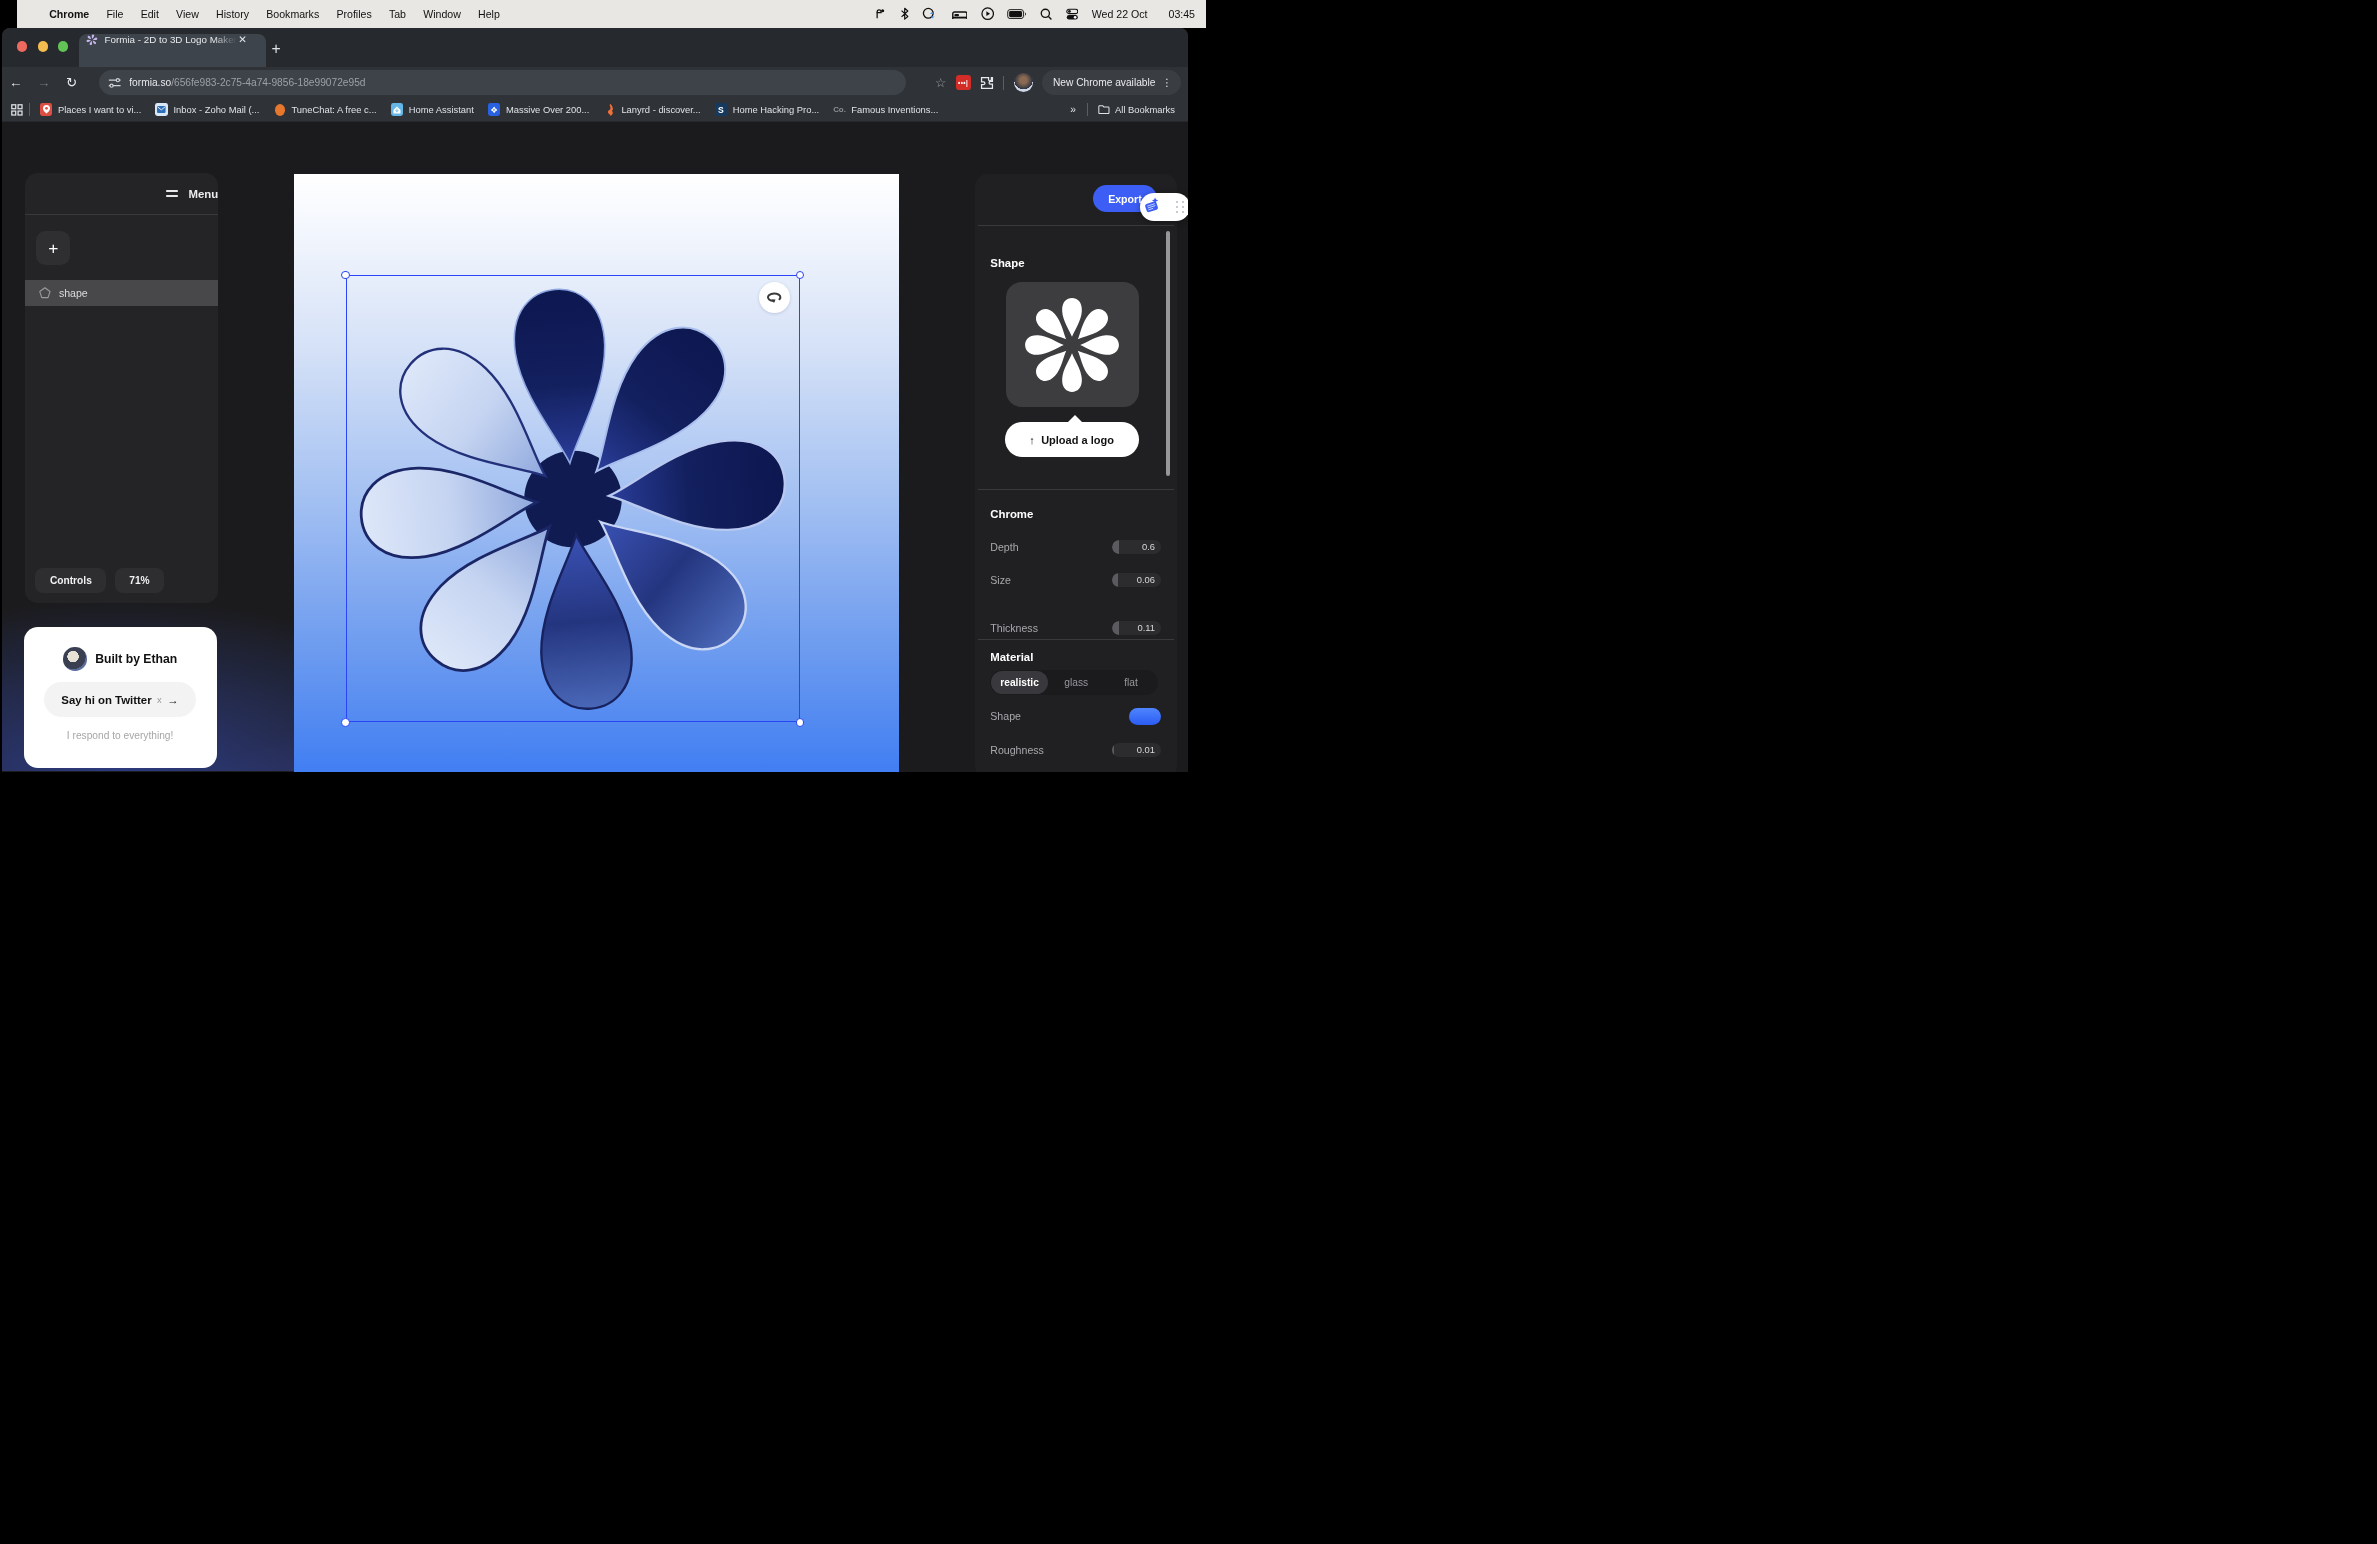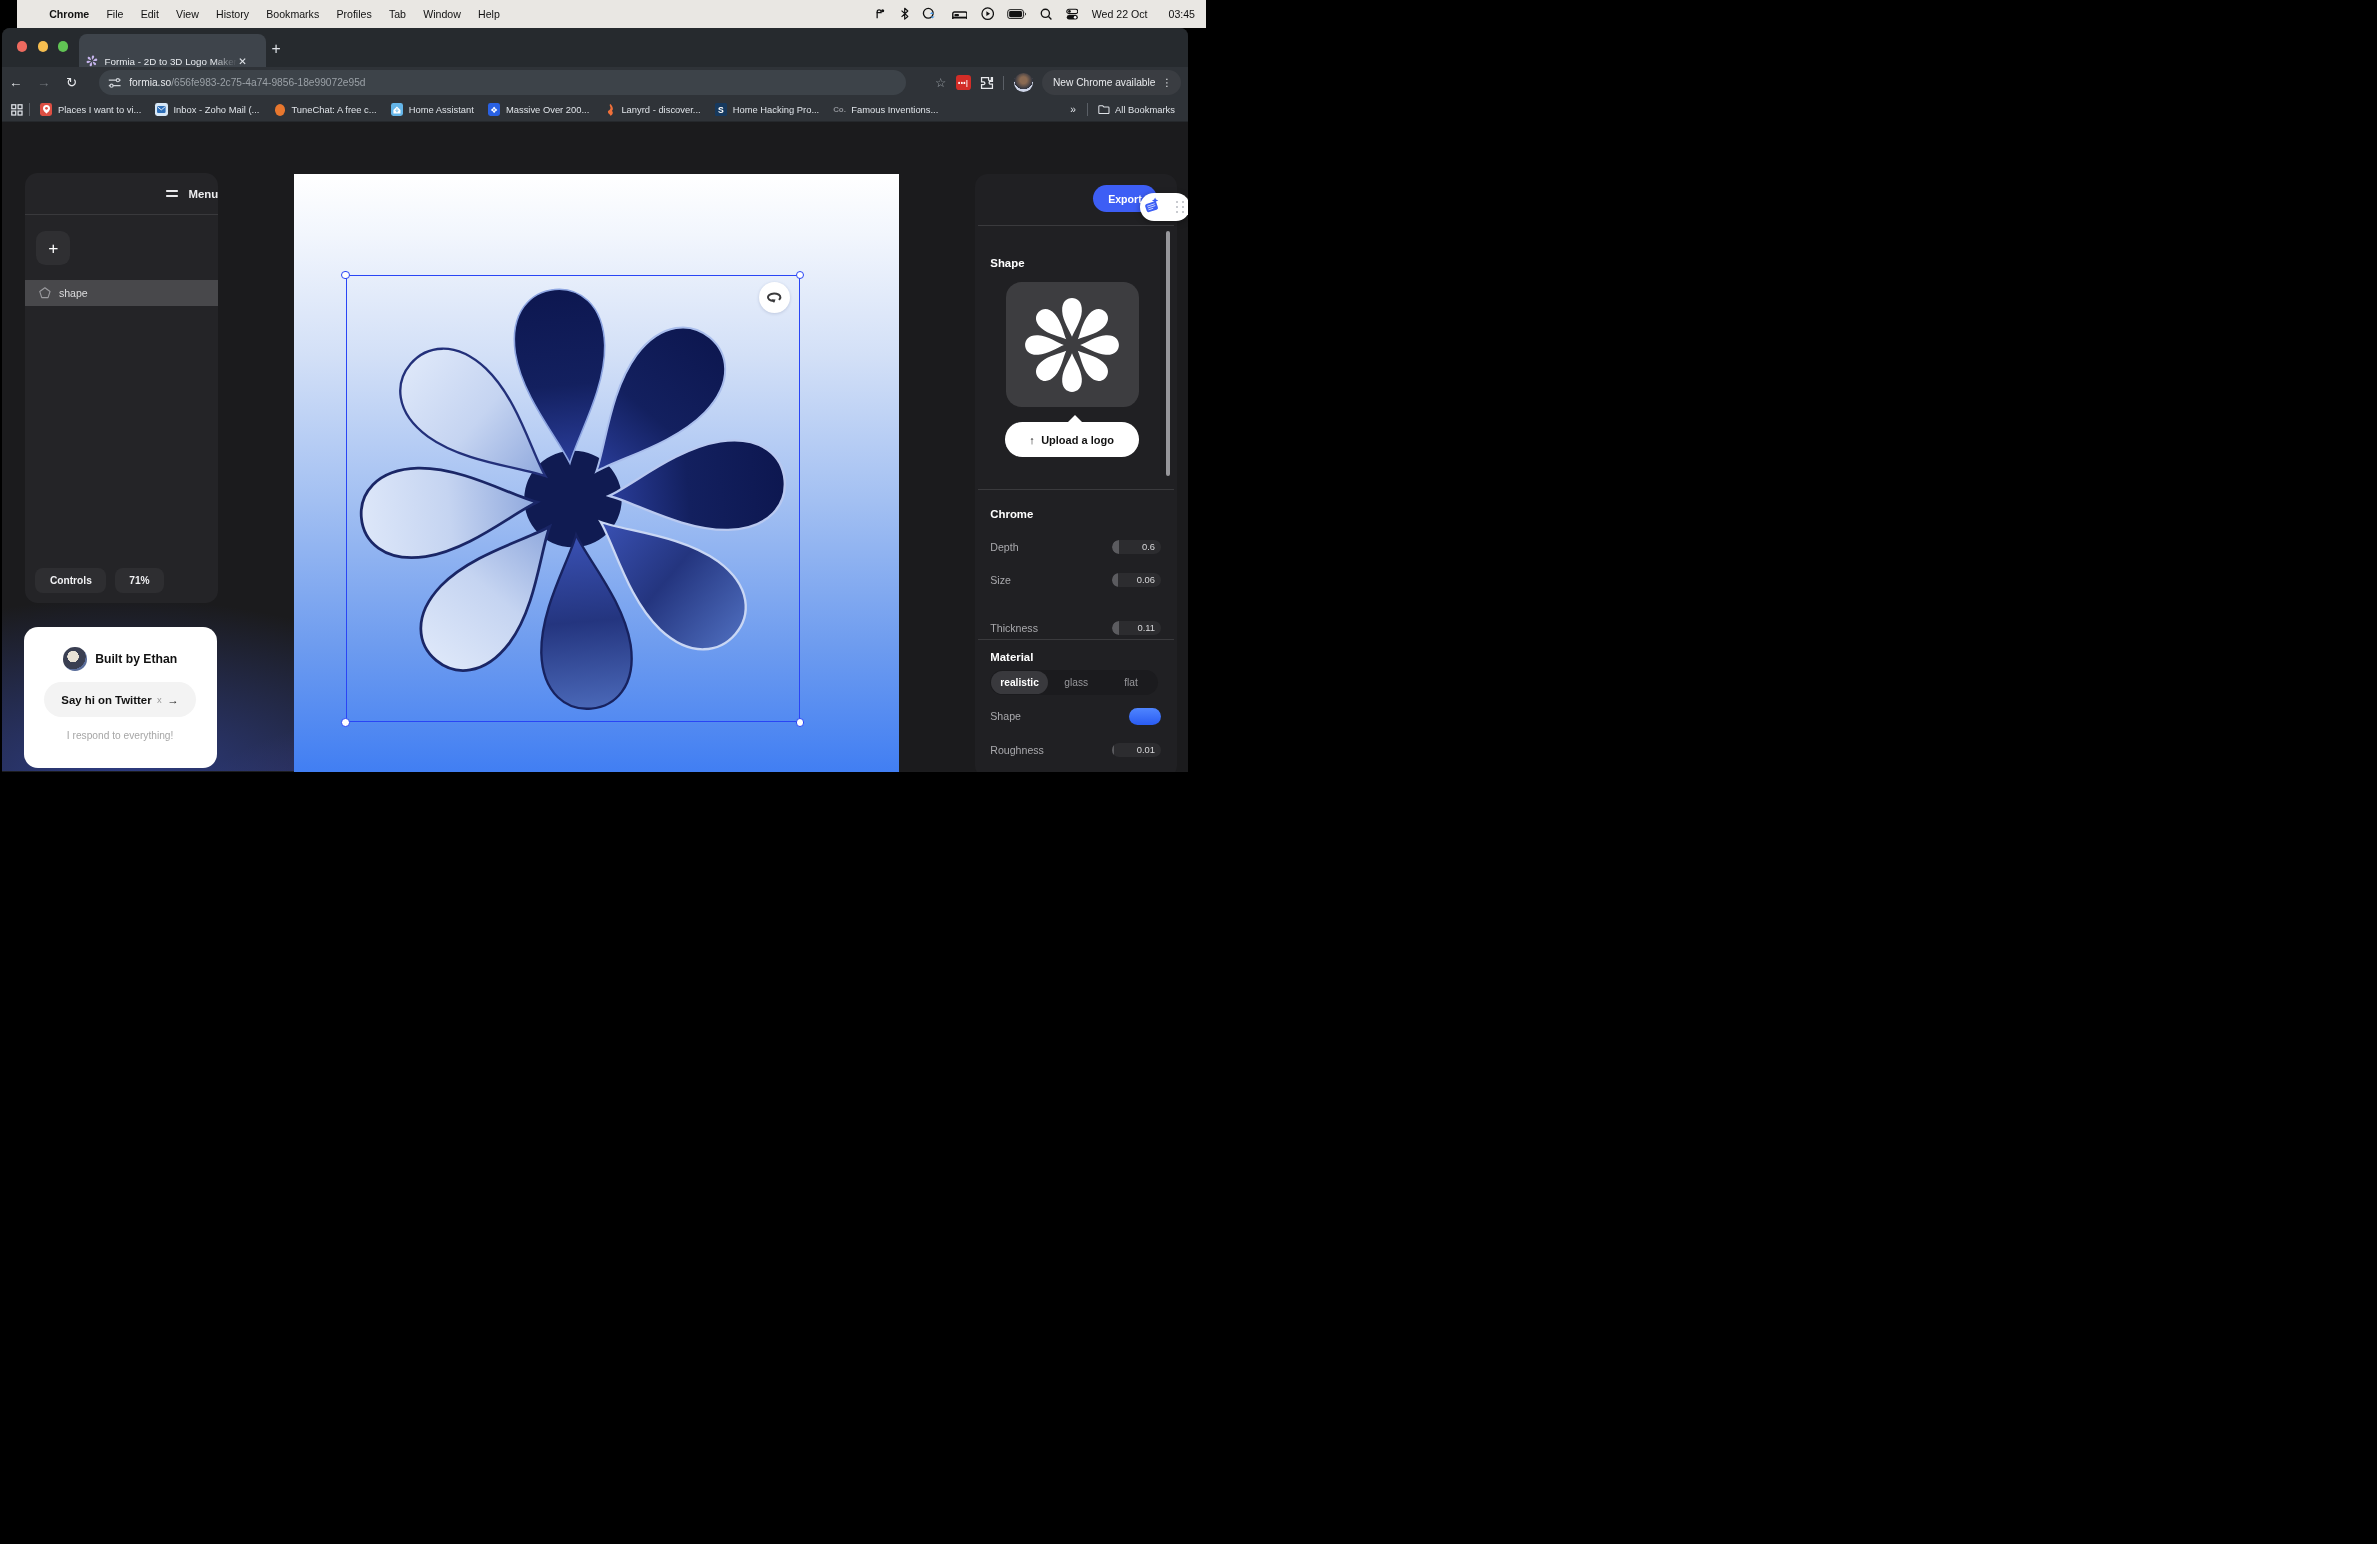--- a/index.html
+++ b/index.html
@@ -20,21 +20,21 @@
   
   .window { position:absolute; left:1.6px; top:28px; width:1186px; height:744px;
     background:#1c1c1e; border-radius:7.9px 7.9px 0 0; overflow:hidden; }
 
   .tabbar { position:absolute; left:0; top:0; width:100%; height:39px; background:#262a2e; }
   .traffic { position:absolute; top:42px; left:15.7px; display:flex; gap:10.2px; }
   .traffic span { width:10.2px; height:10.2px; border-radius:50%; display:block; }
   .tl-red { background:#ee6a5f; } .tl-yellow { background:#f5bd4f; } .tl-green { background:#61c454; }
 
   .tab { position:absolute; left:77px; top:5.5px; width:187px; height:33px; background:#3e444b;
-    border-radius:7.9px 7.9px 0 0; display:flex; align-items:flex-end; padding:0 7.9px; }
+    border-radius:7.9px 7.9px 0 0; display:flex; align-items:flex-start; padding:0 7.9px; }
   .tab-title { color:#e7eaee; font-size:9.8px; white-space:nowrap; overflow:hidden; width:132px;
     margin-left:6.3px; -webkit-mask-image:linear-gradient(90deg,#000 82%,transparent); 
     mask-image:linear-gradient(90deg,#000 82%,transparent); }
   .tab-close { color:#dfe3e8; font-size:10.2px; margin-left:1.6px; }
   .newtab { position:absolute; left:270px; top:12.6px; color:#dfe3e8; font-size:15.7px; line-height:15.7px; }
 
   .toolbar { position:absolute; left:0; top:39px; width:100%; height:31px; background:#2f3338;
     display:flex; align-items:center; }
   .nav-ic { color:#e8eaed; font-size:13.4px; width:28px; text-align:center; }
   .nav-ic.disabled { color:#73787e; }

